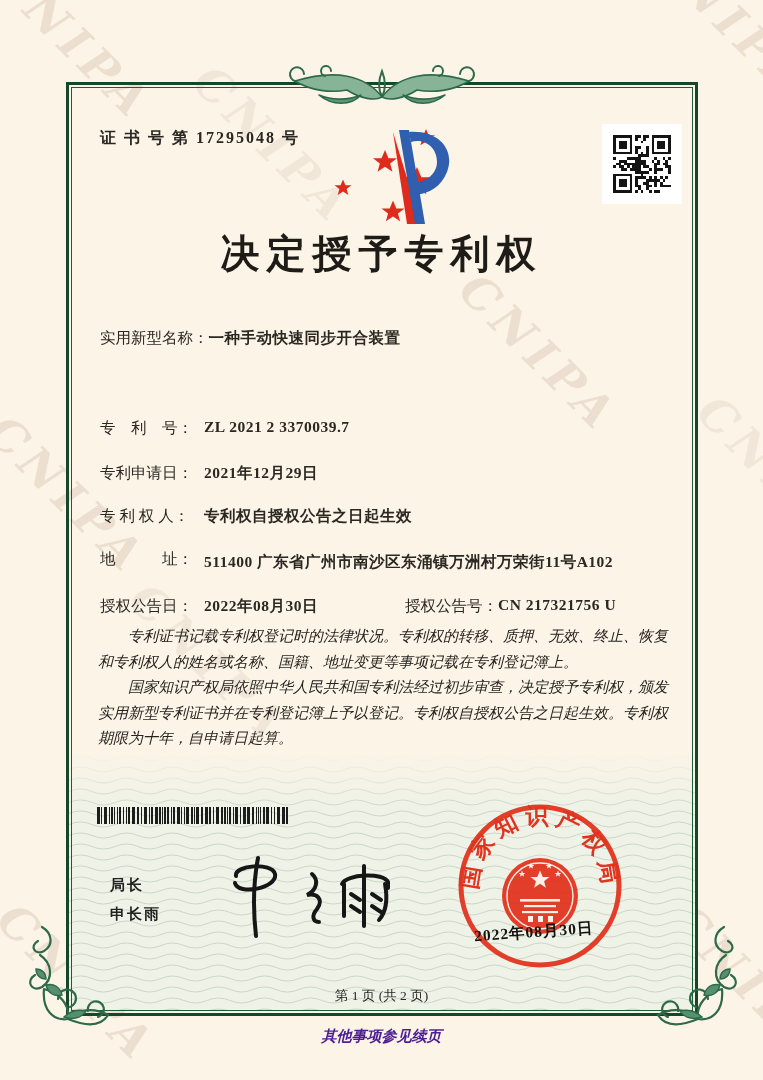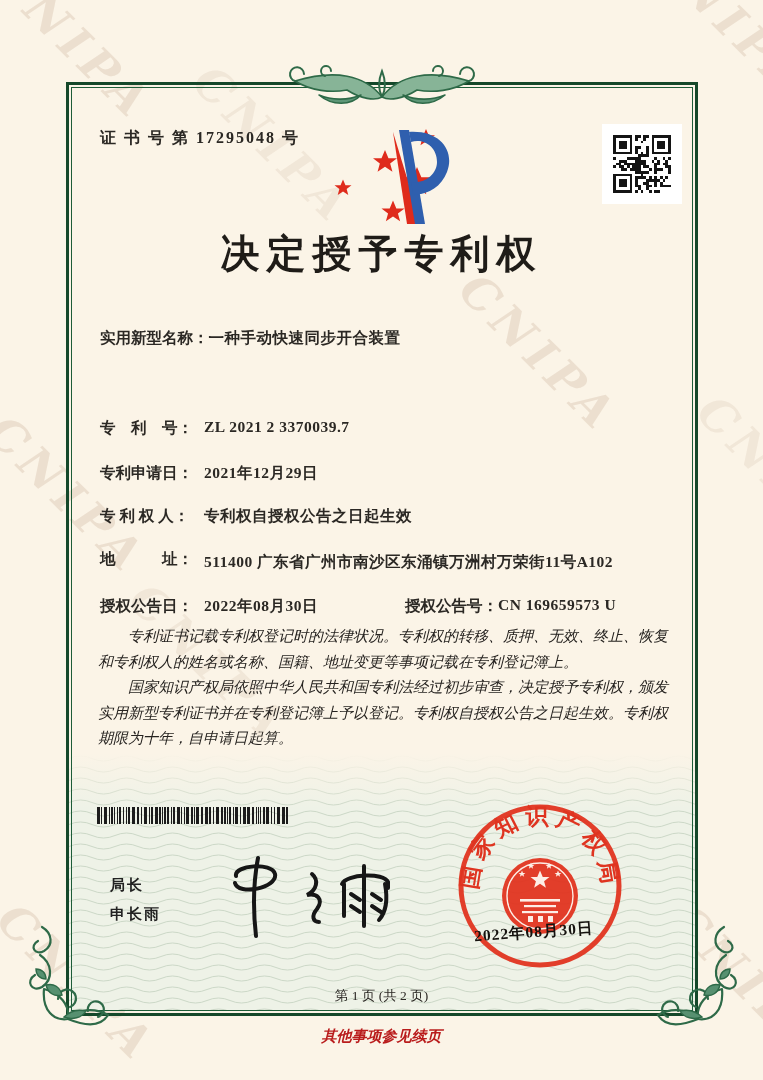--- a/index.html
+++ b/index.html
@@ -23,21 +23,21 @@
 
   .txt{position:absolute;z-index:3;color:#2b2824;}
   .cert-no{left:100px;top:128px;font-size:16px;font-weight:600;letter-spacing:2px;}
   .logo{position:absolute;left:329px;top:124px;z-index:3;}
   .qr-pad{position:absolute;left:602px;top:124px;width:80px;height:80px;background:#ffffff;z-index:3;}
   .qr-pad svg{position:absolute;left:11px;top:11px;}
   .title{left:0;top:227px;width:100%;text-align:center;font-size:39px;font-weight:bold;
       letter-spacing:7px;color:#1f1c18;}
 
   .row{position:absolute;left:100px;z-index:3;font-size:15.5px;color:#2b2824;display:flex;}
-  .lbl{font-weight:700;min-width:104px;white-space:nowrap;}
+  .lbl{font-weight:400;min-width:104px;white-space:nowrap;}
   .val{font-weight:600;letter-spacing:0.5px;font-family:Liberation Serif, serif;}
   .val-wrap{display:inline-block;width:468px;line-height:1.68;}
   .pair2{position:absolute;left:405px;top:596px;}
 
   .paras{position:absolute;left:98px;top:624px;width:578px;z-index:3;font-size:15px;
       font-style:italic;line-height:25.5px;color:#262320;}
   .paras p{margin:0;text-indent:2em;}
 
   .barcode{position:absolute;left:97px;top:807px;width:192px;height:17px;z-index:3;}
   .barcode i{position:absolute;top:0;height:100%;background:#1c1c1c;}
@@ -45,21 +45,21 @@
   .issuer{position:absolute;left:110px;top:870px;z-index:3;font-family:"Liberation Sans","DejaVu Sans",sans-serif;
       font-size:15px;font-weight:600;color:#222;letter-spacing:2px;line-height:29px;}
   .signature{position:absolute;left:220px;top:852px;z-index:4;}
 
   .seal{position:absolute;left:456px;top:802px;z-index:4;}
   .seal-date{position:absolute;left:474px;top:922px;z-index:5;font-size:15.5px;font-weight:700;
       color:#15120f;letter-spacing:1px;transform:rotate(-4deg);white-space:nowrap;}
 
   .page-num{left:0;top:987px;width:100%;text-align:center;font-size:13.5px;z-index:3;color:#2b2824;}
   .cont-note{left:0;top:1027px;width:100%;text-align:center;font-size:15px;font-style:italic;
-      font-weight:600;z-index:3;color:#b91c1c;}
+      font-weight:600;z-index:3;color:#4c1d95;}
 
   .orn-top{position:absolute;left:283px;top:55px;z-index:4;}
   .orn-corner{position:absolute;z-index:4;}
   .orn-bl{left:28px;top:925px;}
   .orn-br{left:656px;top:925px;transform:scaleX(-1);}
 </style>
 </head>
 <body>
 
 <div class="page">
@@ -401,21 +401,21 @@
   <div class="row" style="top:549px">
     <span class="lbl">地　　　址：</span>
     <span class="val val-wrap">511400 广东省广州市南沙区东涌镇万洲村万荣街11号A102</span>
   </div>
   <div class="row" style="top:596px">
     <span class="lbl">授权公告日：</span>
     <span class="val">2022年08月30日</span>
   </div>
   <div class="row pair2">
     <span class="lbl" style="min-width:0">授权公告号：</span>
-    <span class="val">CN 169659573 U</span>
+    <span class="val">CN 217321756 U</span>
   </div>
 
   <div class="paras">
     <p>专利证书记载专利权登记时的法律状况。专利权的转移、质押、无效、终止、恢复和专利权人的姓名或名称、国籍、地址变更等事项记载在专利登记簿上。</p>
     <p>国家知识产权局依照中华人民共和国专利法经过初步审查，决定授予专利权，颁发实用新型专利证书并在专利登记簿上予以登记。专利权自授权公告之日起生效。专利权期限为十年，自申请日起算。</p>
   </div>
 
   <div class="barcode" id="barcode">
       <i style="left:0px;width:3px"></i>
       <i style="left:4px;width:1px"></i>

